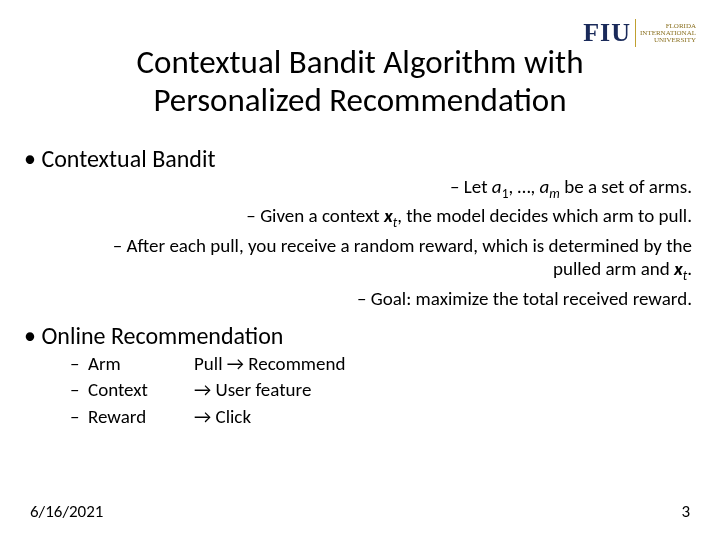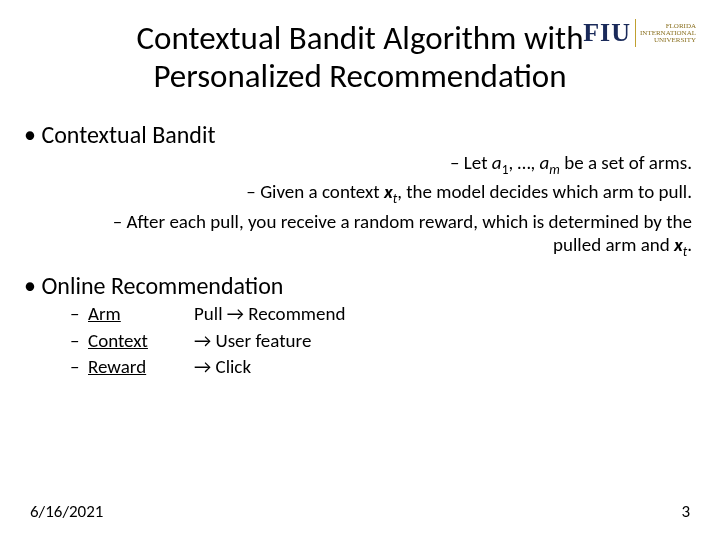--- a/index.html
+++ b/index.html
@@ -41,20 +41,21 @@
     text-transform: uppercase;
   }
   .title {
     text-align: center;
     font-size: 33px;
     font-weight: 400;
     padding-top: 20px;
     line-height: 1.15;
     padding-left: 50px;
     padding-right: 50px;
+    margin-top: 24px;
   }
   .content {
     padding: 18px 28px 0 24px;
   }
   .bullet-l1 {
     font-size: 24px;
     padding-left: 14px;
     margin-top: 6px;
     text-indent: -14px;
   }
@@ -76,21 +77,21 @@
   .sub { font-size: 0.7em; vertical-align: sub; }
   .bold { font-weight: bold; }
   .map-row {
     display: flex;
     font-size: 19px;
     padding-left: 46px;
     line-height: 1.3;
     margin-top: 2px;
   }
   .map-dash { width: 18px; }
-  .map-a { width: 106px; text-decoration: underline; }
+  .map-a { width: 106px; }
   .map-b { width: 190px; }
   .map-c { }
   .footer {
     position: absolute;
     bottom: 18px;
     left: 0;
     width: 100%;
     display: flex;
     justify-content: space-between;
     font-size: 17px;
@@ -123,20 +124,21 @@
   </div>
 
   <div class="bullet-l2">
     <span>Given a context </span><span class="bold italic">x</span><span class="sub italic">t</span><span>, the model decides which arm to pull.</span>
   </div>
 
   <div class="bullet-l2">
     <span>After each pull, you receive a random reward, which is determined by the pulled arm and </span><span class="bold italic">x</span><span class="sub italic">t</span><span>.</span>
   </div>
 
+  <div class="bullet-l2">Goal: maximize the total received reward.</div>
 
   <div class="bullet-l1" style="margin-top:10px">Online Recommendation</div>
 
   <div class="map-row">
     <span class="map-dash">–</span>
     <span class="map-a">Arm</span>
     <span class="map-c">Pull → Recommend</span>
   </div>
   <div class="map-row">
     <span class="map-dash">–</span>

